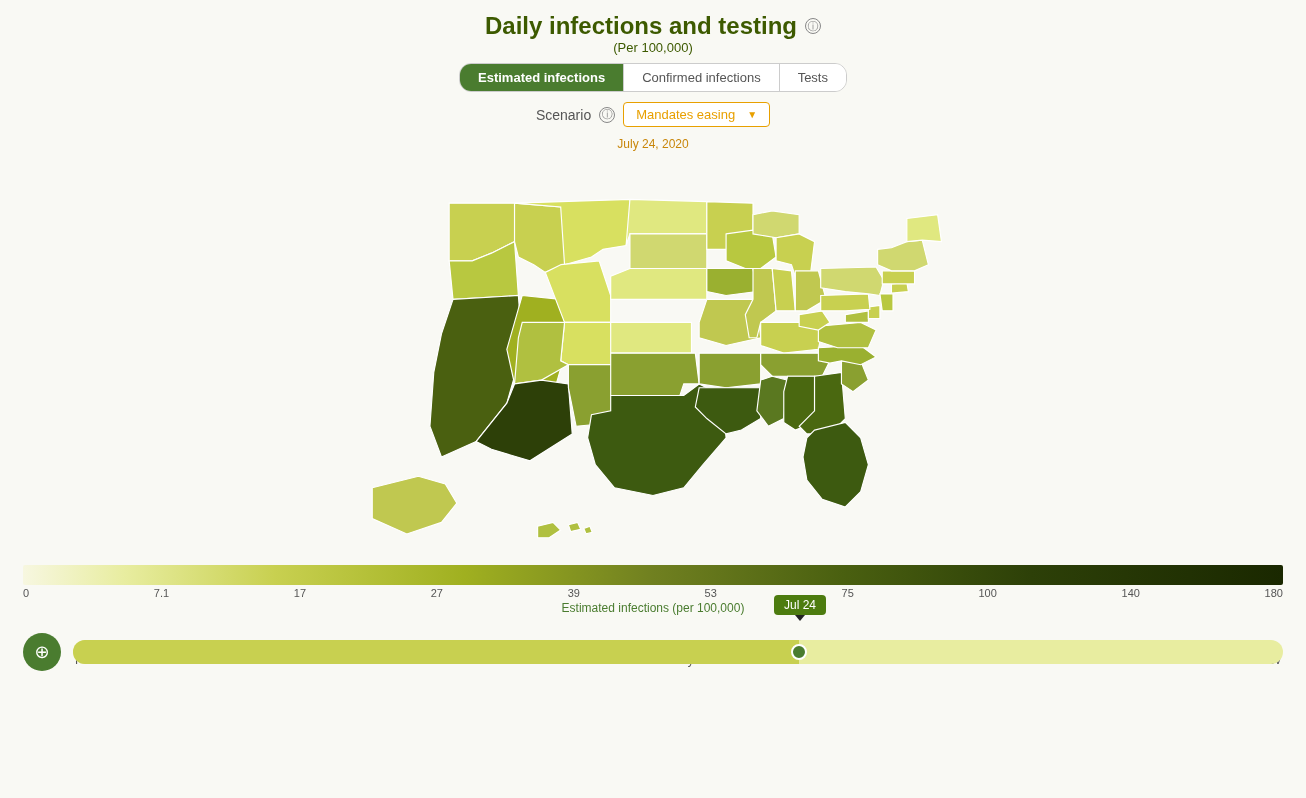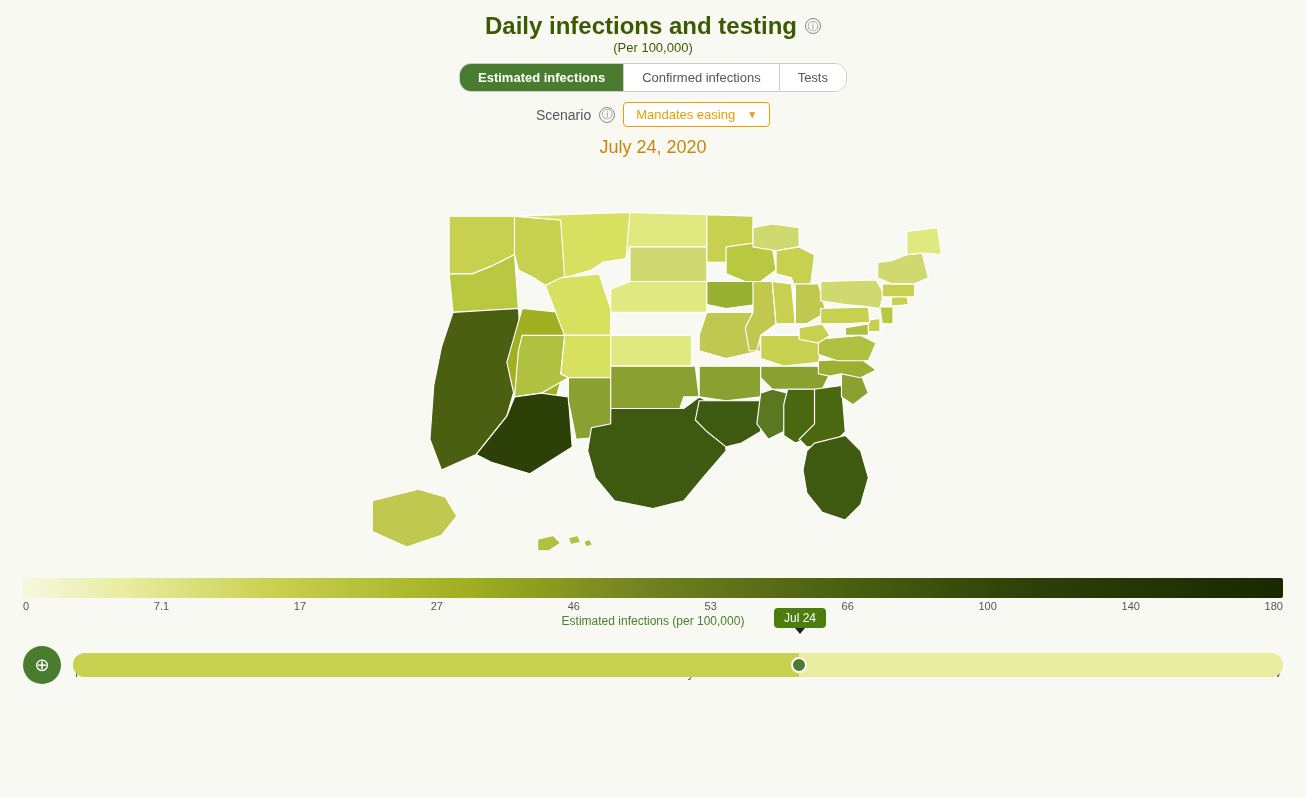--- a/index.html
+++ b/index.html
@@ -102,24 +102,24 @@
       align-items: center;
       gap: 12px;
     }
 
     .dropdown-arrow {
       font-size: 10px;
       color: #e8a000;
     }
 
     .date-label {
-      font-size: 18px;
+      font-size: 12px;
       color: #c8860a;
       font-weight: 500;
-      margin-bottom: 12px;
+      margin-bottom: 6px;
     }
 
     .map-container {
       width: 700px;
       height: 400px;
       position: relative;
       margin: 0 auto;
     }
 
     .map-svg {
@@ -392,23 +392,23 @@
     </svg>
   </div>
 
   <div class="color-scale-section">
     <div class="color-scale-bar"></div>
     <div class="color-scale-labels">
       <span>0</span>
       <span>7.1</span>
       <span>17</span>
       <span>27</span>
-      <span>46</span>
+      <span>39</span>
       <span>53</span>
-      <span>66</span>
+      <span>75</span>
       <span>100</span>
       <span>140</span>
       <span>180</span>
     </div>
     <div class="color-scale-title">Estimated infections (per 100,000)</div>
   </div>
 
   <div class="timeline-section">
     <div class="timeline-drag-icon">
       <span class="drag-arrows">⊕</span>

